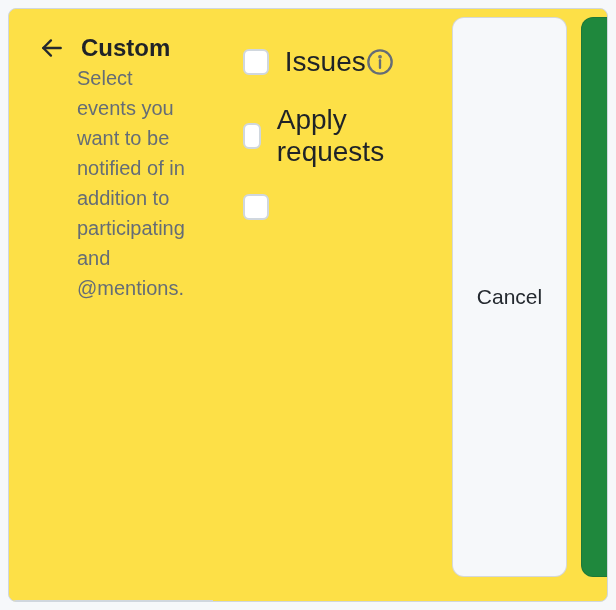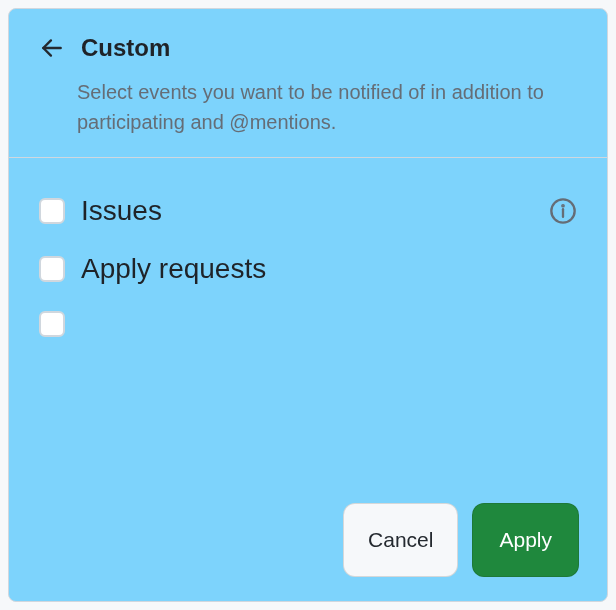--- a/index.html
+++ b/index.html
@@ -8,27 +8,27 @@
       padding: 0;
     }
     body {
       font-family: -apple-system, BlinkMacSystemFont, "Segoe UI", Helvetica, Arial, sans-serif;
       background: #f6f8fa;
       width: 616px;
       height: 610px;
       padding: 8px;
     }
     .dialog {
-      background: #7dd3fc;
+      background: #fde047;
       border: 1px solid #d0d7de;
       border-radius: 8px;
       width: 100%;
       height: 100%;
       display: flex;
-      flex-direction: column;
+      flex-direction: row;
       overflow: hidden;
     }
     .header {
       padding: 24px 28px 20px 28px;
       border-bottom: 1px solid #d0d7de;
     }
     .header-top {
       display: flex;
       align-items: center;
       gap: 14px;
@@ -42,21 +42,20 @@
       justify-content: center;
       padding: 2px;
       color: #24292f;
     }
     .title {
       font-size: 24px;
       font-weight: 600;
       color: #1f2328;
     }
     .subtitle {
-      margin-top: 14px;
       font-size: 20px;
       line-height: 1.5;
       color: #656d76;
       padding-left: 40px;
     }
     .body {
       padding: 24px 30px 16px 30px;
       flex: 1;
     }
     .option-row {

